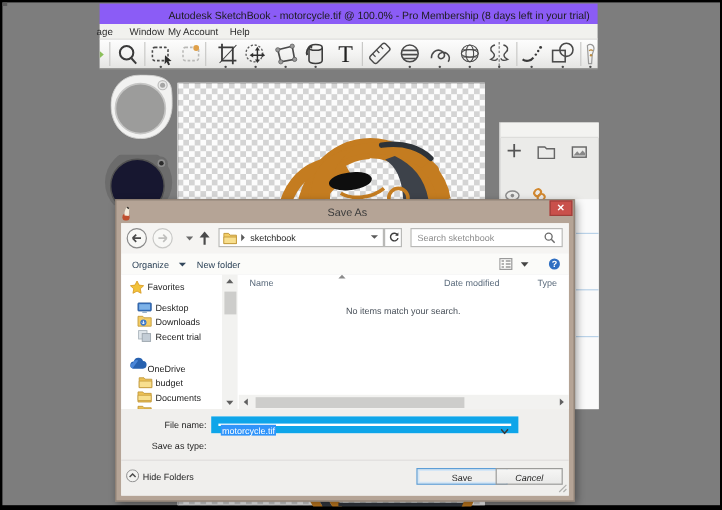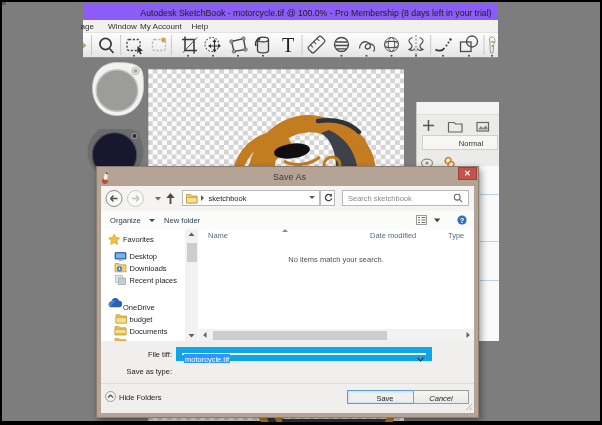--- a/index.html
+++ b/index.html
@@ -204,23 +204,20 @@
     </g>
   </svg>
 
   <div id="lpanel" class="abs">
     <div id="lpanel-top" class="abs"></div>
     <div id="lsliver" class="abs">
       <div class="bluerule abs" style="top:28px;"></div>
       <div class="bluerule abs" style="top:75px;"></div>
       <div class="bluerule abs" style="top:114px;"></div>
     </div>
-    <div id="normalbox" class="abs">
-        <div id="normaltxt" class="abs">Normal</div>
-      </div>
     <svg class="abs" style="left:0;top:14px;" width="81" height="20" viewBox="0 0 81 20">
       <path d="M11.5 4v11M6 9.5h11" stroke="#555" stroke-width="1.5" fill="none"></path>
       <path d="M31.5 6.5h5.5l1.5 1.5h6.5v8h-13.5z" fill="none" stroke="#666" stroke-width="1.2"></path>
       <rect x="60" y="6.5" width="11.5" height="8.5" fill="none" stroke="#666" stroke-width="1.2"></rect>
       <path d="M61 13.5l3-3.5 2 2.2 2.5-2.7 2 2v2z" fill="#888"></path>
     </svg>
     <svg class="abs" style="left:0;top:52px;" width="81" height="14" viewBox="0 0 81 14">
       <ellipse cx="10" cy="9" rx="5.5" ry="3.8" fill="none" stroke="#8a8a8a" stroke-width="1.2"></ellipse>
       <circle cx="10" cy="9" r="1.5" fill="#8a8a8a"></circle>
       <g stroke="#d2882f" stroke-width="1.7" fill="none">
@@ -327,41 +324,41 @@
           <path d="M15 88.6h10.5v5.4H15z" fill="#f8df8e" stroke="#c09638" stroke-width=".6"></path>
 
           <path d="M14 97.6h4l1 1.2h6v7.2H14z" fill="#ecc156" stroke="#c09638" stroke-width=".7"></path>
           <path d="M14 100.4h11v4.4H14z" fill="#f8df8e" stroke="#c09638" stroke-width=".6"></path>
 
           <path d="M14 109.6h4l1 1.2h6v1.2H14z" fill="#ecc156" stroke="#c09638" stroke-width=".7"></path>
         </svg>
         <div class="navtxt abs" style="left:22px;top:6px;">Favorites</div>
         <div class="navtxt abs" style="left:28.5px;top:23px;">Desktop</div>
         <div class="navtxt abs" style="left:28.5px;top:34.5px;">Downloads</div>
-        <div class="navtxt abs" style="left:28.5px;top:46.5px;">Recent places</div>
+        <div class="navtxt abs" style="left:28.5px;top:46.5px;">Recent trial</div>
         <div class="navtxt abs" style="left:22px;top:73.5px;">OneDrive</div>
         <div class="navtxt abs" style="left:28.5px;top:85.5px;">budget</div>
         <div class="navtxt abs" style="left:28.5px;top:97.5px;">Documents</div>
 
         <div class="abs" style="left:84px;top:0;width:13px;height:112px;background:#f2f2f0;"></div>
         <div class="abs" style="left:85.5px;top:14px;width:10px;height:19px;background:#cdcdcb;"></div>
         <svg class="abs" style="left:84px;top:0;" width="13" height="112" viewBox="0 0 13 112">
           <path d="M3.5 7l3-3.4 3 3.4z" fill="#606060"></path>
           <path d="M3.5 105l3 3.4 3-3.4z" fill="#606060"></path>
         </svg>
 
         <div class="abs" style="left:98px;top:100px;width:275px;height:12px;background:#f2f2f0;"></div>
         <div class="abs" style="left:112px;top:101.5px;width:174px;height:9px;background:#cdcdcb;"></div>
         <svg class="abs" style="left:98px;top:100px;" width="275" height="12" viewBox="0 0 275 12">
           <path d="M7.5 3l-3.4 3 3.4 3z" fill="#606060"></path>
           <path d="M267.5 3l3.4 3-3.4 3z" fill="#606060"></path>
         </svg>
       </div>
       <div id="d-bottom" class="abs">
-        <div class="smalltxt abs" style="left:0;top:8.5px;width:71px;text-align:right;">File tiff:</div>
+        <div class="smalltxt abs" style="left:0;top:8.5px;width:71px;text-align:right;">File name:</div>
         <div class="abs" style="left:75px;top:6px;width:256px;height:13.5px;background:#fff;border:6px solid #0ea5e9;box-sizing:border-box;">
           <div class="abs" style="left:1.5px;top:1.2px;width:46px;height:9px;background:#3094fa;"></div>
           <div class="abs" style="left:3px;top:1.8px;font-size:7.5px;color:#fff;white-space:nowrap;">motorcycle.tif</div>
           <svg class="abs" style="right:2.5px;top:3.5px;" width="7" height="5" viewBox="0 0 7 5">
               <path d="M.6.7l2.9 3.4L6.4.7" fill="none" stroke="#3a3a3a" stroke-width="1.2"></path>
             </svg>
         </div>
         <div class="smalltxt abs" style="left:0;top:25.5px;width:71px;text-align:right;">Save as type:</div>
         <div class="abs" style="left:0;top:42px;width:373px;height:1px;background:#e0dedc;"></div>
         <svg class="abs" style="left:4px;top:50px;" width="11" height="11" viewBox="0 0 11 11">

